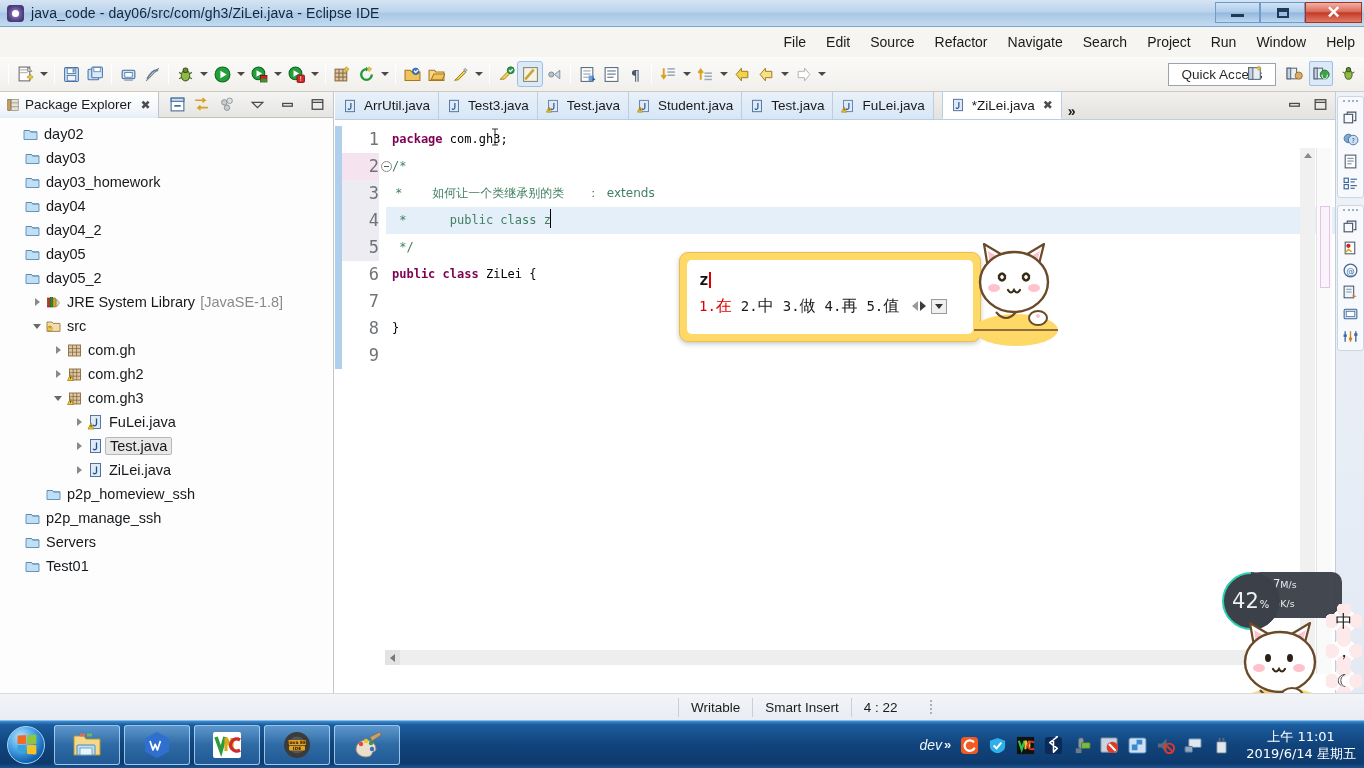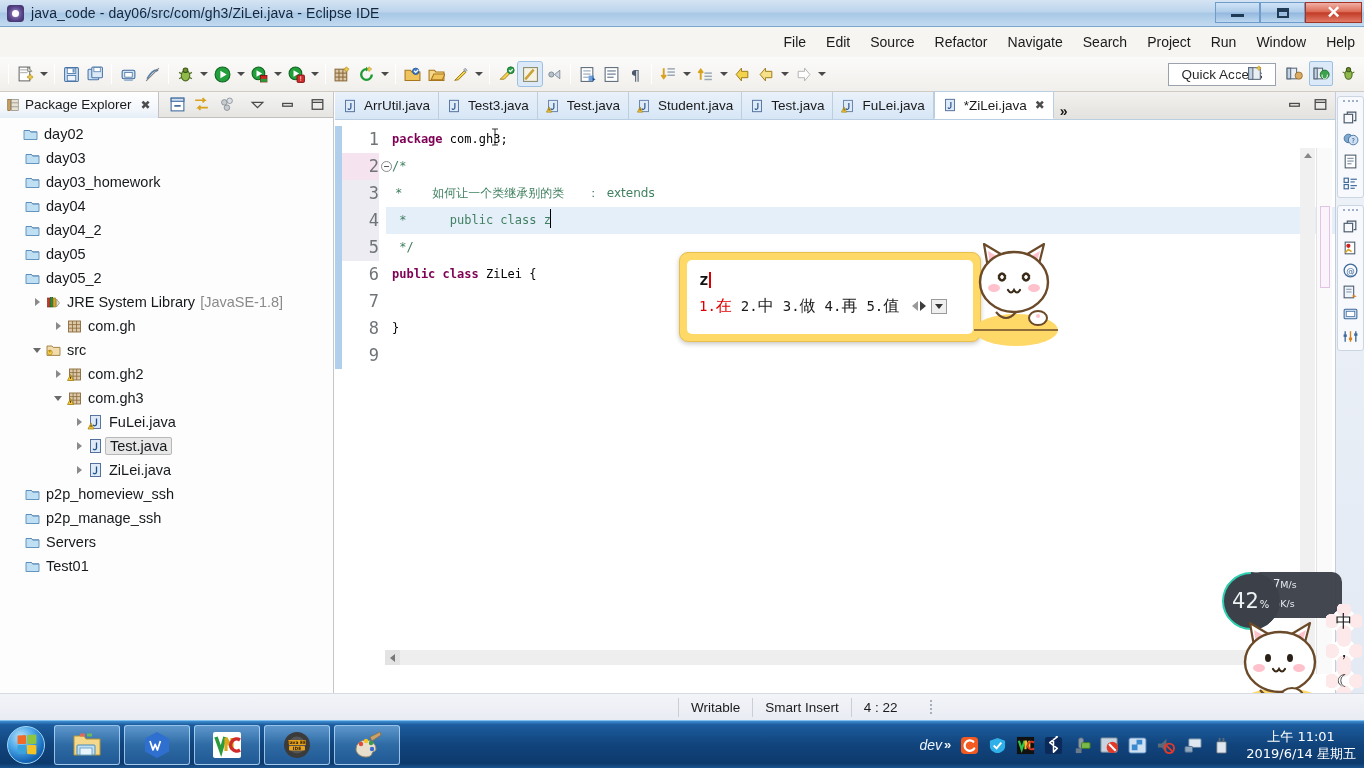--- a/index.html
+++ b/index.html
@@ -139,21 +139,21 @@
   }
   .ed-tab {
     height: 27px; display: flex; align-items: center; gap: 5px; padding: 0 8px;
     font-size: 13.5px; color: #1a1a1a; white-space: nowrap;
     background: linear-gradient(to bottom, #e9f1fa 0%, #d7e6f6 100%);
     border-right: 1px solid #bfcedd;
   }
   .ed-tab.active {
     background: #ffffff; border-top: 1px solid #b9cde3;
     border-left: 1px solid #b9cde3; border-right: 1px solid #b9cde3;
-    height: 28px; border-bottom: 1px solid #fff;
+    height: 28px; border-bottom: 1px solid #fff; margin-left: 8px;
   }
   .ed-tab .closex { font-size: 12px; color: #4d4d4d; margin-left: 3px; }
   .ed-tab-more {
     display: flex; align-items: flex-start; padding: 2px 6px 0 6px; font-size: 14px; font-weight: bold; color: #1a1a1a;
   }
   .ed-right-icons { position: absolute; right: 6px; top: 4px; display: flex; gap: 9px; align-items: center; }
 
   .code-wrap { position: relative; height: 551px; background: #fff; display: flex; }
   .changebar { width: 7px; background: #fff; position: relative; flex: none; }
   .gutter {
@@ -764,39 +764,39 @@
           <span class="twisty closed"></span>
           <svg viewBox="0 0 16 16" class="tree-ic" style="width: 17px; height: 16px;">
             <rect x="2" y="4" width="2.4" height="9" fill="#c03a2a" stroke="#7a1a0a" stroke-width=".6"></rect>
             <rect x="4.8" y="3.5" width="2.4" height="9.5" fill="#2a8a3a" stroke="#0a5a1a" stroke-width=".6"></rect>
             <rect x="7.6" y="4" width="2.4" height="9" fill="#d8a81e" stroke="#8a6a0a" stroke-width=".6"></rect>
             <path d="M11 5 l3 4 -3 4z" fill="#e8e0cc" stroke="#8a7a5a" stroke-width=".6"></path>
           </svg>
           <span class="tree-label">JRE System Library</span>
           <span class="tree-sub">[JavaSE-1.8]</span>
         </div>
+        <div class="tree-row" style="padding-left: 29px;">
+          <span class="twisty open"></span>
+          <svg viewBox="0 0 16 16" class="tree-ic" style="width: 17px; height: 16px;">
+            <path d="M1.5 4 h5 l1.2 1.4 H14.5 v8 H1.5 z" fill="#f2dcae" stroke="#9a7a3a" stroke-width=".9"></path>
+            <circle cx="4.4" cy="10.5" r="2.4" fill="#f6d14e" stroke="#b08a18" stroke-width=".7"></circle>
+            <rect x="3.7" y="8" width="1.4" height="2.5" fill="#b08a18"></rect>
+          </svg>
+          <span class="tree-label">src</span>
+        </div>
         <div class="tree-row" style="padding-left: 50px;">
           <span class="twisty closed"></span>
           <svg viewBox="0 0 16 16" class="tree-ic" style="width: 17px; height: 16px;">
             <rect x="2" y="3" width="12" height="11" fill="#dcc8a8" stroke="#8a6a3a" stroke-width=".9"></rect>
             <line x1="2" y1="6.6" x2="14" y2="6.6" stroke="#8a6a3a" stroke-width=".8"></line>
             <line x1="2" y1="10.2" x2="14" y2="10.2" stroke="#8a6a3a" stroke-width=".8"></line>
             <line x1="6" y1="3" x2="6" y2="14" stroke="#8a6a3a" stroke-width=".8"></line>
             <line x1="10" y1="3" x2="10" y2="14" stroke="#8a6a3a" stroke-width=".8"></line>
           </svg>
           <span class="tree-label">com.gh</span>
-        </div>
-        <div class="tree-row" style="padding-left: 29px;">
-          <span class="twisty open"></span>
-          <svg viewBox="0 0 16 16" class="tree-ic" style="width: 17px; height: 16px;">
-            <path d="M1.5 4 h5 l1.2 1.4 H14.5 v8 H1.5 z" fill="#f2dcae" stroke="#9a7a3a" stroke-width=".9"></path>
-            <circle cx="4.4" cy="10.5" r="2.4" fill="#f6d14e" stroke="#b08a18" stroke-width=".7"></circle>
-            <rect x="3.7" y="8" width="1.4" height="2.5" fill="#b08a18"></rect>
-          </svg>
-          <span class="tree-label">src</span>
         </div>
         <div class="tree-row" style="padding-left: 50px;">
           <span class="twisty closed"></span>
           <svg viewBox="0 0 16 16" class="tree-ic" style="width: 17px; height: 16px;">
             <rect x="3" y="3" width="11" height="11" fill="#dcc8a8" stroke="#8a6a3a" stroke-width=".9"></rect>
             <line x1="3" y1="6.6" x2="14" y2="6.6" stroke="#8a6a3a" stroke-width=".8"></line>
             <line x1="3" y1="10.2" x2="14" y2="10.2" stroke="#8a6a3a" stroke-width=".8"></line>
             <line x1="6.6" y1="3" x2="6.6" y2="14" stroke="#8a6a3a" stroke-width=".8"></line>
             <line x1="10.2" y1="3" x2="10.2" y2="14" stroke="#8a6a3a" stroke-width=".8"></line>
             <path d="M1 14.5 L4 8.5 L7 14.5 z" fill="#f6c83a" stroke="#9a7a0a" stroke-width=".7"></path>
@@ -838,21 +838,21 @@
         </div>
         <div class="tree-row" style="padding-left: 71px;">
           <span class="twisty closed"></span>
           <svg viewBox="0 0 16 16" class="tree-ic" style="width: 17px; height: 16px;">
             <rect x="3" y="1.5" width="10" height="13" fill="#fff" stroke="#4a6a9a" stroke-width=".9"></rect>
             <rect x="3" y="1.5" width="10" height="13" fill="#dfeaf7" stroke="#4a6a9a" stroke-width=".9"></rect>
             <path d="M9 4.5 v5.5 a1.8 1.8 0 0 1 -3.4 .8" stroke="#1e4e8c" stroke-width="1.3" fill="none"></path>
           </svg>
           <span class="tree-label">ZiLei.java</span>
         </div>
-        <div class="tree-row" style="padding-left: 8px;">
+        <div class="tree-row" style="padding-left: 8px; margin-left: 21px;">
           <span class="twisty"></span>
           <svg viewBox="0 0 16 16" class="tree-ic" style="width: 17px; height: 16px;">
             <path d="M1.5 4.5 h5.5 l1.2 1.4 H14.5 v7.6 H1.5 z" fill="#bfe0f2" stroke="#5a8ab8" stroke-width=".9"></path>
             <path d="M1.5 4.5 h5.5 l1.2 1.4 H14.5" fill="none" stroke="#5a8ab8" stroke-width=".9"></path>
           </svg>
           <span class="tree-label">p2p_homeview_ssh</span>
         </div>
         <div class="tree-row" style="padding-left: 8px;">
           <span class="twisty"></span>
           <svg viewBox="0 0 16 16" class="tree-ic" style="width: 17px; height: 16px;">

